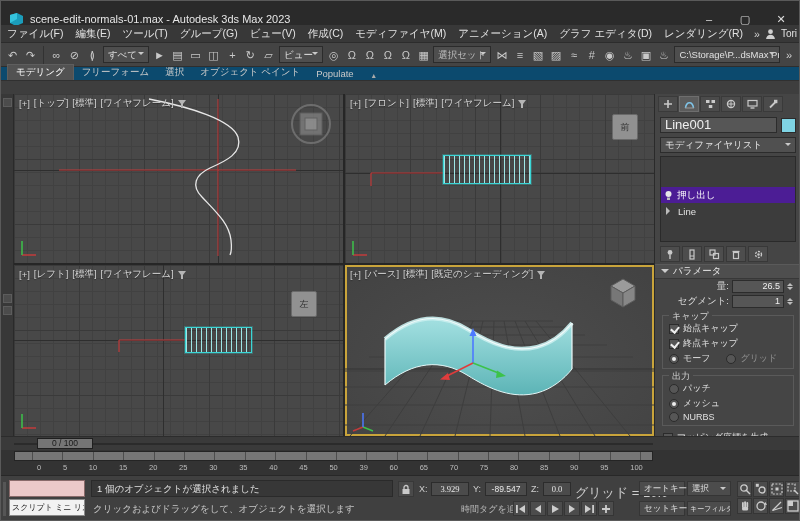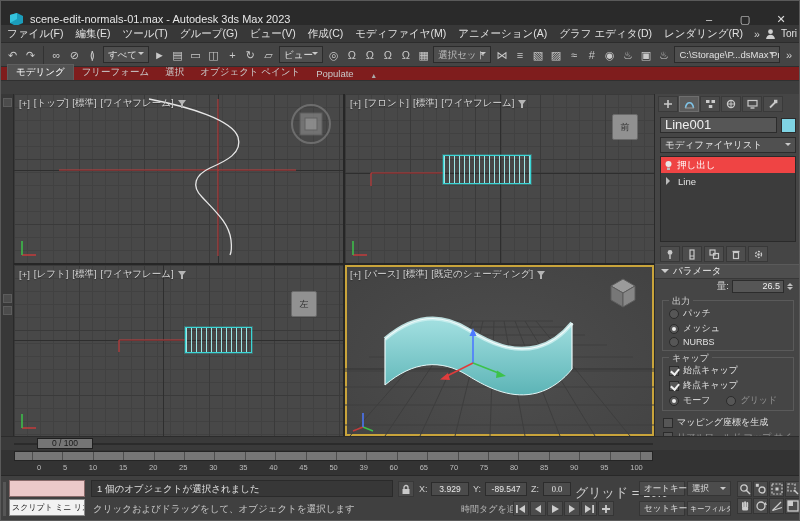--- a/index.html
+++ b/index.html
@@ -28,21 +28,21 @@
 .tb-btn{width:17px;height:20px;background:transparent;border:none;color:#c9c9c9;font-size:11px;line-height:20px;text-align:center;padding:0;cursor:default;}
 .tb-sep{width:1px;height:18px;background:#323232;margin:0 2px;}
 .tb-dd{position:relative;height:17px;background:#4e4e4e;border:1px solid #2b2b2b;font-size:9.5px;color:#e0e0e0;padding:0 13px 0 4px;line-height:15px;white-space:nowrap;overflow:hidden;}
 .tb-dd.filter{width:50px;}
 .tb-dd.coord{width:48px;}
 .tb-dd.selset{width:64px;color:#bdbdbd;}
 .tb-dd.project{width:118px;margin-left:auto;}
 .tb-overflow{color:#cfcfcf;font-size:11px;padding:0 4px;background:none;border:none;}
 
 
-.ribbon{position:absolute;left:0;top:66px;right:0;height:14px;background:#7f1d1d;display:flex;align-items:flex-end;padding-left:6px;font-size:9.5px;border-bottom:1px solid #303030;}
+.ribbon{position:absolute;left:0;top:66px;right:0;height:14px;background:#0c4a6e;display:flex;align-items:flex-end;padding-left:6px;font-size:9.5px;border-bottom:1px solid #303030;}
 .ribbon-tab{padding:1px 8px;color:#c9c9c9;white-space:nowrap;cursor:default;}
 .ribbon-tab.active{background:#525252;color:#fff;border:1px solid #5e5e5e;border-bottom:none;}
 .ribbon-min{margin-left:6px;background:none;border:none;color:#aaa;font-size:8px;padding:0 4px;}
 .ribbon2{position:absolute;left:0;top:80px;right:0;height:13px;background:#353535;border-bottom:1px solid #2b2b2b;display:flex;align-items:center;padding-left:6px;}
 .subtab{background:#474747;border:1px solid #565656;border-bottom:none;color:#d8d8d8;font-size:9px;padding:0 8px;height:12px;line-height:11px;white-space:nowrap;}
 
 
 .leftstrip{position:absolute;left:0;top:93px;width:13px;height:342px;background:#383838;border-right:1px solid #2a2a2a;}
 .strip-icon{position:absolute;left:2px;width:9px;height:9px;background:#4c4c4c;border:1px solid #5c5c5c;}
 .viewports{position:absolute;left:13px;top:93px;width:640px;height:342px;background:#262626;}
@@ -68,21 +68,21 @@
 .cmdpanel{position:absolute;left:653px;top:93px;width:147px;height:342px;background:#454545;border-left:1px solid #2a2a2a;font-size:10px;}
 .cp-tabs{display:flex;gap:1px;padding:2px 3px;height:20px;}
 .cp-tab{width:20px;height:16px;background:#4b4b4b;border:1px solid #3a3a3a;display:flex;align-items:center;justify-content:center;padding:0;}
 .cp-tab.active{background:#5c5c5c;border-color:#6e6e6e;}
 .cp-name-row{display:flex;align-items:center;gap:4px;padding:2px 5px;height:22px;}
 .cp-name{flex:1;height:16px;background:#565656;border:1px solid #2c2c2c;color:#efefef;font-size:13px;line-height:14px;padding:0 4px;}
 .swatch{width:15px;height:15px;background:#7fd4e4;border:1px solid #2c2c2c;}
 .cp-modlist{margin:1px 5px;position:relative;height:16px;background:#505050;border:1px solid #2c2c2c;color:#e6e6e6;font-size:9.5px;line-height:14px;padding:0 14px 0 4px;white-space:nowrap;overflow:hidden;}
 .stack{margin:3px 5px;height:86px;background:#3c3c3c;border:1px solid #2a2a2a;overflow:hidden;}
 .stack-row{display:flex;align-items:center;gap:4px;height:16px;padding:0 3px;color:#e2e2e2;font-size:9.5px;cursor:default;}
-.stack-row.selected{background:#ef4444;color:#fff;}
+.stack-row.selected{background:#4c1d95;color:#fff;margin-top:30px;}
 .stack-tri{width:0;height:0;border:4px solid transparent;border-left-color:#bbb;margin-left:2px;}
 .cp-minibtns{display:flex;gap:2px;padding:1px 5px;height:19px;}
 .mini-btn{width:20px;height:16px;background:#4d4d4d;border:1px solid #383838;display:flex;align-items:center;justify-content:center;padding:0;}
 .rollout{height:15px;background:#4e4e4e;border-top:1px solid #5a5a5a;border-bottom:1px solid #383838;display:flex;align-items:center;gap:4px;padding:0 6px;color:#e8e8e8;font-size:9.5px;}
 .rollout .tri{width:0;height:0;border:4px solid transparent;border-top-color:#ccc;margin-top:3px;}
 .prow{display:flex;align-items:center;justify-content:flex-end;gap:3px;padding:1px 8px 1px 6px;height:15px;}
 .plabel{color:#dcdcdc;font-size:9.5px;white-space:nowrap;}
 .pfield{width:52px;height:13px;background:#565656;border:1px solid #2c2c2c;color:#f0f0f0;font-size:9px;text-align:right;padding:0 3px;line-height:11px;}
 .spin{display:flex;flex-direction:column;gap:1px;}
 .spin i{display:block;width:0;height:0;border:3px solid transparent;}
@@ -489,52 +489,60 @@
       <span>パラメータ</span>
     </div>
     <div class="prow">
       <span class="plabel">量:</span>
       <span class="pfield">26.5</span>
       <span class="spin">
           <i class="up"></i>
           <i class="dn"></i>
         </span>
     </div>
-    <div class="group">
-      <span class="gtitle">出力</span>
-      <div class="crow">
-          <span class="rb"></span>
-          <span>パッチ</span>
-        </div>
-      <div class="crow">
-          <span class="rb on"></span>
-          <span>メッシュ</span>
-        </div>
-      <div class="crow">
-          <span class="rb"></span>
-          <span>NURBS</span>
-        </div>
+    <div class="prow">
+      <span class="plabel">セグメント:</span>
+      <span class="pfield">1</span>
+      <span class="spin">
+          <i class="up"></i>
+          <i class="dn"></i>
+        </span>
     </div>
     <div class="group">
       <span class="gtitle">キャップ</span>
       <div class="crow">
           <span class="cb checked"></span>
           <span>始点キャップ</span>
         </div>
       <div class="crow">
           <span class="cb checked"></span>
           <span>終点キャップ</span>
         </div>
       <div class="crow">
         <span class="rb on"></span>
           <span>モーフ</span>
         <span class="gap"></span>
         <span class="rb"></span>
           <span class="dim">グリッド</span>
       </div>
+    </div>
+    <div class="group">
+      <span class="gtitle">出力</span>
+      <div class="crow">
+          <span class="rb"></span>
+          <span>パッチ</span>
+        </div>
+      <div class="crow">
+          <span class="rb on"></span>
+          <span>メッシュ</span>
+        </div>
+      <div class="crow">
+          <span class="rb"></span>
+          <span>NURBS</span>
+        </div>
     </div>
     <div class="crow" style="padding:2px 8px;">
         <span class="cb"></span>
         <span>マッピング座標を生成</span>
       </div>
     <div class="crow" style="padding:1px 8px;align-items:flex-start;">
         <span class="cb"></span>
         <span class="dim wrap2">リアルワールド マップ サイズ</span>
       </div>
   </div>
@@ -578,21 +586,21 @@
     <div class="listener-white">スクリプト ミニ リス</div>
     <div class="status-field">1 個のオブジェクトが選択されました</div>
     <div class="prompt">クリックおよびドラッグをして、オブジェクトを選択します</div>
     <button class="sb-lock">
       <svg width="10" height="11" viewBox="0 0 10 11">
           <rect x="1.5" y="5" width="7" height="5" fill="#c9c9c9"></rect>
           <path d="M3,5 V3.5 a2,2 0 0 1 4,0 V5" fill="none" stroke="#c9c9c9" stroke-width="1.3"></path>
         </svg>
     </button>
     <span class="coord-label" style="left:418px;">X:</span>
-    <div class="coord-field" style="left:430px;width:38px;">3.929</div>
+    <div class="coord-field" style="left:430px;width:38px;font-family:Liberation Serif, serif;">3.929</div>
     <span class="coord-label" style="left:472px;">Y:</span>
     <div class="coord-field" style="left:484px;width:42px;">-89.547</div>
     <span class="coord-label" style="left:530px;">Z:</span>
     <div class="coord-field" style="left:542px;width:28px;font-family:Liberation Serif, serif;">0.0</div>
     <span class="grid-text">グリッド = 10.0</span>
     <span class="time-tag">時間タグを追加</span>
     <div class="transport">
       <button class="tr-btn">
           <svg width="12" height="10" viewBox="0 0 12 10">
             <rect x="1" y="1" width="1.8" height="8" fill="#ccc"></rect>

